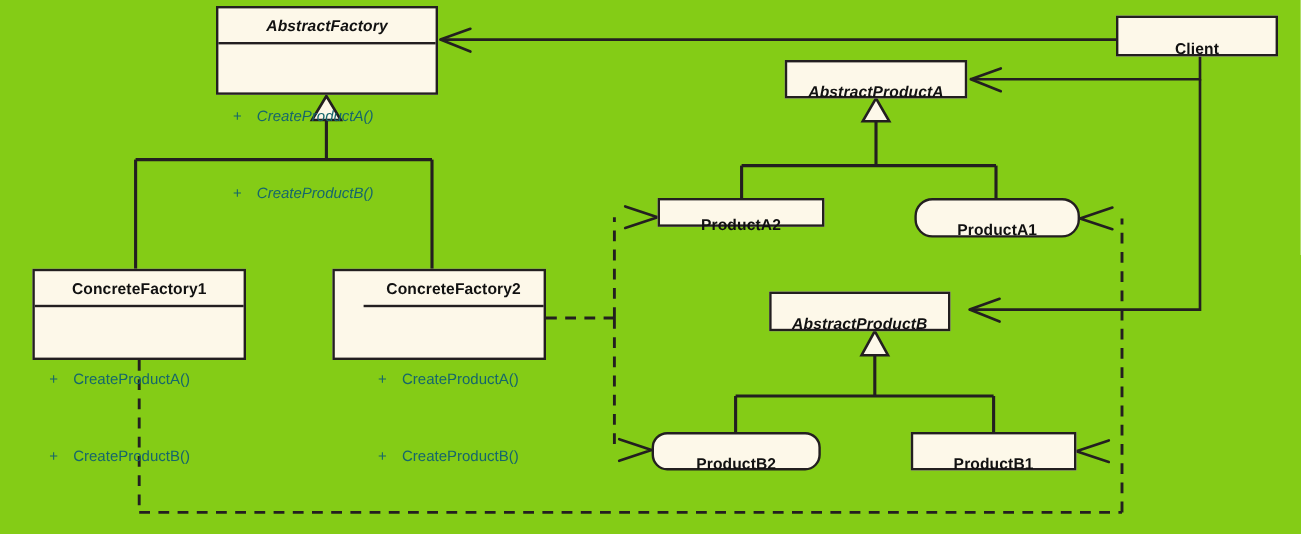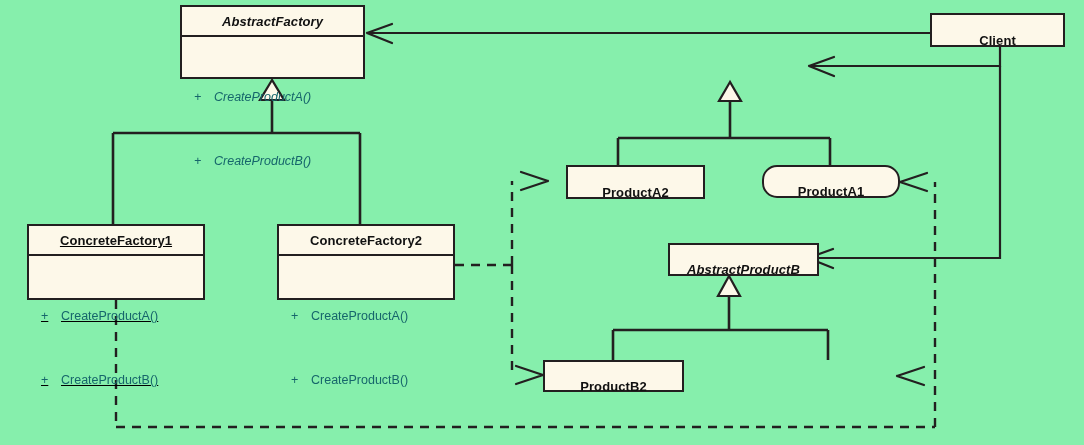--- a/index.html
+++ b/index.html
@@ -8,21 +8,21 @@
     padding: 0;
     background: #ffffff;
   }
   body {
     font-family: "Liberation Sans", sans-serif;
   }
   #diagram-canvas {
     position: relative;
     width: 1084px;
     height: 445px;
-    background: #86efac;
+    background: #84cc16;
     overflow: hidden;
   }
   #edge-layer {
     position: absolute;
     left: 0;
     top: 0;
     width: 1084px;
     height: 445px;
   }
   .uml-class {
@@ -168,65 +168,71 @@
         <span class="vis">+</span>
         <span class="sig">CreateProductA()</span>
       </div>
       <div class="uml-member">
         <span class="vis">+</span>
         <span class="sig">CreateProductB()</span>
       </div>
     </div>
   </div>
 
-  <div class="uml-class concrete-style" style="left:27px; top:224px; width:178px; height:76px;text-decoration:underline;">
+  <div class="uml-class concrete-style" style="left:27px; top:224px; width:178px; height:76px;">
     <div class="uml-title">ConcreteFactory1</div>
     <div class="uml-divider"></div>
     <div class="uml-members">
       <div class="uml-member">
         <span class="vis">+</span>
         <span class="sig">CreateProductA()</span>
       </div>
       <div class="uml-member">
         <span class="vis">+</span>
         <span class="sig">CreateProductB()</span>
       </div>
     </div>
   </div>
 
-  <div class="uml-class concrete-style" style="left:277px; top:224px; width:178px; height:76px;">
+  <div class="uml-class concrete-style" style="left:277px; top:224px; width:178px; height:76px;padding-left:24px;">
     <div class="uml-title">ConcreteFactory2</div>
     <div class="uml-divider"></div>
     <div class="uml-members">
       <div class="uml-member">
         <span class="vis">+</span>
         <span class="sig">CreateProductA()</span>
       </div>
       <div class="uml-member">
         <span class="vis">+</span>
         <span class="sig">CreateProductB()</span>
       </div>
     </div>
   </div>
 
   <div class="uml-class concrete-style title-only" style="left:930px; top:13px; width:135px; height:34px;">
     <div class="uml-title">Client</div>
   </div>
 
-
-  <div class="uml-class concrete-style title-only" style="left:566px; top:165px; width:139px; height:34px;">
+  <div class="uml-class abstract-style title-only" style="left:654px; top:50px; width:152px; height:32px;">
+    <div class="uml-title abstract">AbstractProductA</div>
+  </div>
+
+  <div class="uml-class concrete-style title-only" style="left:548px; top:165px; width:139px; height:24px;">
     <div class="uml-title">ProductA2</div>
   </div>
 
   <div class="uml-class concrete-style title-only" style="left:762px; top:165px; width:138px; height:33px;border-radius:15px;">
     <div class="uml-title">ProductA1</div>
   </div>
 
-  <div class="uml-class abstract-style title-only" style="left:668px; top:243px; width:151px; height:33px;">
+  <div class="uml-class abstract-style title-only" style="left:641px; top:243px; width:151px; height:33px;">
     <div class="uml-title abstract">AbstractProductB</div>
   </div>
 
-  <div class="uml-class concrete-style title-only" style="left:543px; top:360px; width:141px; height:32px;">
+  <div class="uml-class concrete-style title-only" style="left:543px; top:360px; width:141px; height:32px;border-radius:13px;">
     <div class="uml-title">ProductB2</div>
   </div>
 
+  <div class="uml-class concrete-style title-only" style="left:759px; top:360px; width:138px; height:32px;">
+    <div class="uml-title">ProductB1</div>
+  </div>
 
 </div>
 
 </body></html>

